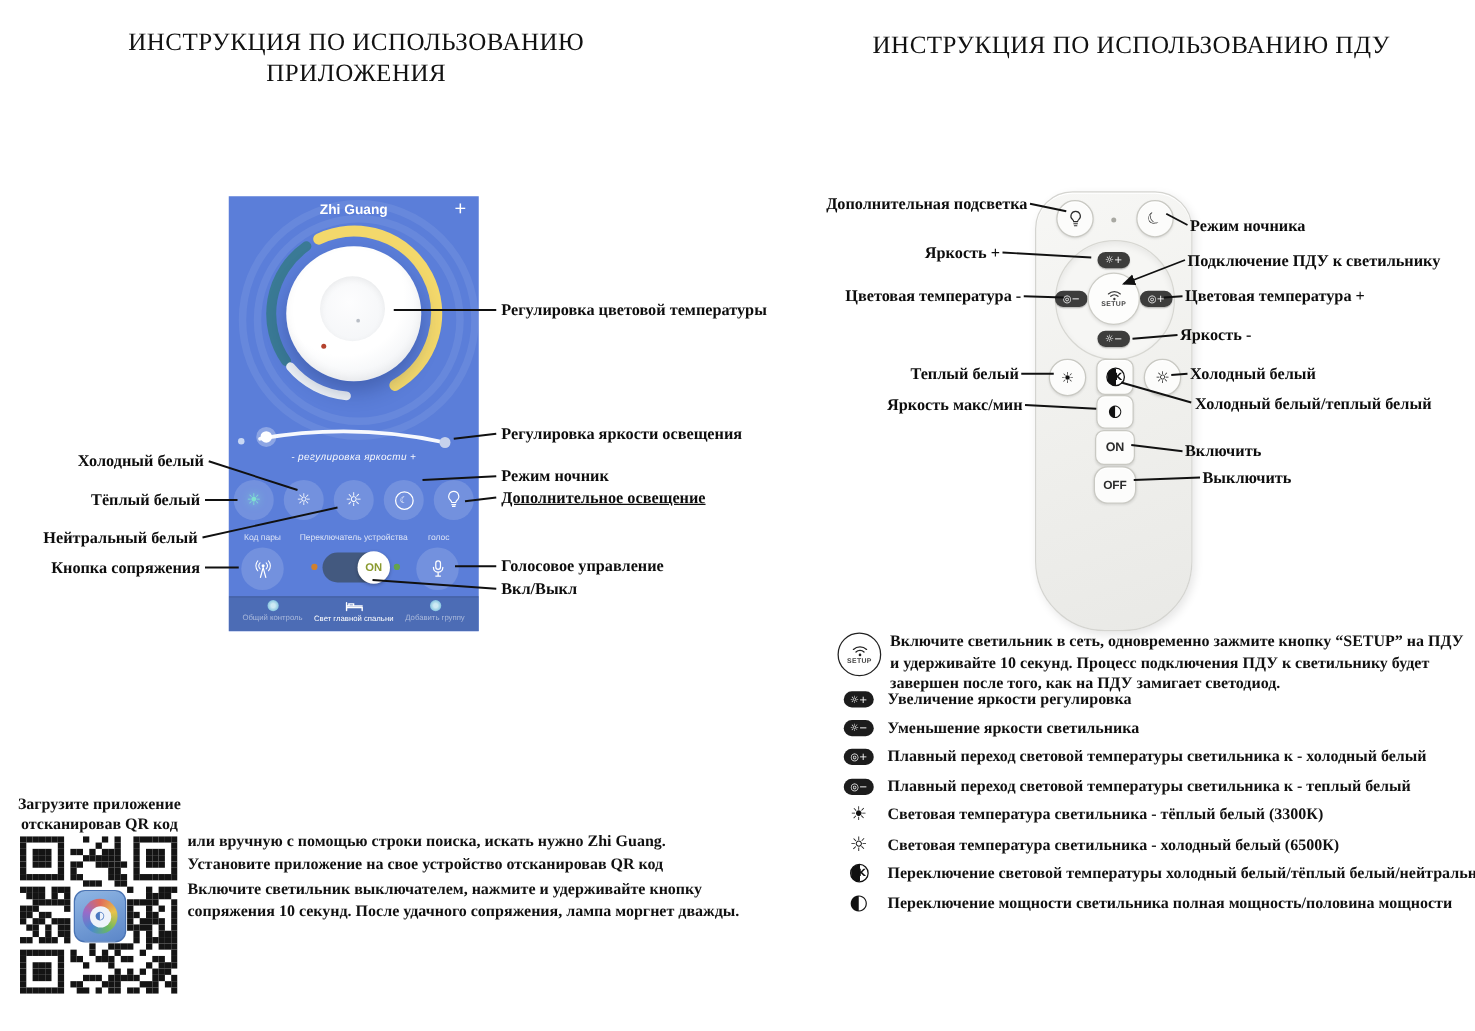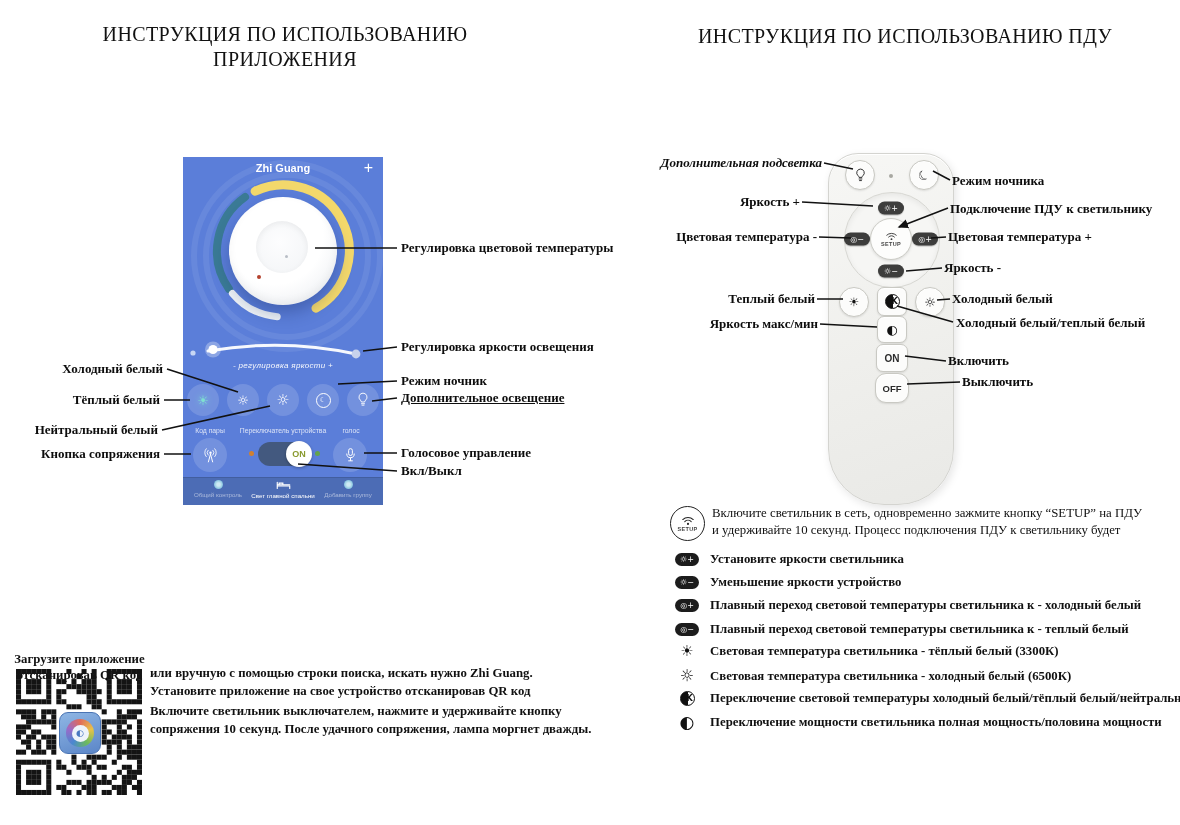--- a/index.html
+++ b/index.html
@@ -64,21 +64,21 @@
         transform:translate(-50%,-50%);display:flex;flex-direction:column;align-items:center;justify-content:center;
         box-shadow:0 1px 3px rgba(0,0,0,.12);}
   #setupBtn .st, .noteIcon .st{font:700 5.5px "Liberation Sans",sans-serif;color:#444;letter-spacing:.3px;}
   .kicon{width:15px;height:15px;border:1.6px solid #101010;border-radius:50%;
          background:linear-gradient(90deg,#101010 52%,#ffffff 52%);
          display:inline-flex;align-items:center;justify-content:center;box-sizing:border-box;}
   .kicon b{font:700 8px "DejaVu Sans",sans-serif;color:#101010;margin-left:5px;}
   
   .noteIcon{position:absolute;width:33px;height:33px;border:1.5px solid #222;border-radius:50%;background:#fff;
         display:flex;flex-direction:column;align-items:center;justify-content:center;}
-  .note{position:absolute;font-weight:400;font-size:12.8px;line-height:1.3;white-space:nowrap;}
+  .note{position:absolute;font-weight:700;font-size:12.8px;line-height:1.3;white-space:nowrap;}
   .leg{position:absolute;display:flex;align-items:center;}
   .leg .ic{width:30px;display:flex;justify-content:center;}
   .leg .tx{font-weight:700;font-size:12.8px;white-space:nowrap;margin-left:8px;}
   .lpill{width:24px;height:13px;border-radius:7px;background:#1c1c1c;display:flex;align-items:center;justify-content:center;}
   .lpill .g{font-size:8px;}
   .dg{font-family:"DejaVu Sans",sans-serif;color:#111;line-height:1;}
   
   #qrcap{font-weight:700;font-size:12.8px;text-align:center;line-height:1.25;}
   #qr{width:126px;height:126px;}
   #qrlogo{position:absolute;width:40px;height:40px;border-radius:9px;left:43px;top:43px;
@@ -257,21 +257,21 @@
       <span class="dg" style="font-size:13px;">◐</span>
     </div>
     <div class="rbtn" style="left:47px;top:190px;width:30px;height:26px;border-radius:7px;font:700 10px 'Liberation Sans',sans-serif;">
       <span>ON</span>
     </div>
     <div class="rbtn" style="left:46px;top:219px;width:32px;height:28px;border-radius:11px;font:700 9.5px 'Liberation Sans',sans-serif;">
       <span>OFF</span>
     </div>
   </div>
 
-  <div class="co co-l" style="left:822px;top:163px;font-style:italic;">Дополнительная подсветка</div>
+  <div class="co co-l" style="left:822px;top:163px;">Дополнительная подсветка</div>
   <div class="co co-l" style="left:800px;top:202px;">Яркость +</div>
   <div class="co co-l" style="left:817px;top:237px;">Цветовая температура -</div>
   <div class="co co-l" style="left:815px;top:299px;">Теплый белый</div>
   <div class="co co-l" style="left:818px;top:324px;">Яркость макс/мин</div>
   <div class="co co-r" style="left:952px;top:181px;">Режим ночника</div>
   <div class="co co-r" style="left:950px;top:209px;">Подключение ПДУ к светильнику</div>
   <div class="co co-r" style="left:948px;top:237px;">Цветовая температура +</div>
   <div class="co co-r" style="left:944px;top:268px;">Яркость -</div>
   <div class="co co-r" style="left:952px;top:299px;">Холодный белый</div>
   <div class="co co-r" style="left:956px;top:323px;">Холодный белый/теплый белый</div>
@@ -314,37 +314,38 @@
   <div class="noteIcon" style="left:670px;top:506px;">
     <svg width="14" height="10" viewBox="0 0 24 17">
       <path d="M3 6a13 13 0 0 1 18 0M6.5 9.5a8 8 0 0 1 11 0" stroke="#222" stroke-width="1.8" fill="none" stroke-linecap="round"></path>
       <circle cx="12" cy="13.5" r="1.8" fill="#222"></circle>
     </svg>
     <span class="st">SETUP</span>
   </div>
   <div class="note" style="left:712px;top:505px;">
     <div>Включите светильник в сеть, одновременно зажмите кнопку “SETUP” на ПДУ</div>
     <div>и удерживайте 10 секунд. Процесс подключения ПДУ к светильнику будет</div>
+    <div>завершен после того, как на ПДУ замигает светодиод.</div>
   </div>
 
   <div class="leg" style="left:672px;top:552px;">
     <span class="ic">
         <span class="lpill">
           <span class="g">☼+</span>
         </span>
       </span>
-    <span class="tx">Установите яркости светильника</span>
+    <span class="tx">Увеличение яркости регулировка</span>
   </div>
   <div class="leg" style="left:672px;top:575px;">
     <span class="ic">
         <span class="lpill">
           <span class="g">☼−</span>
         </span>
       </span>
-    <span class="tx">Уменьшение яркости устройство</span>
+    <span class="tx">Уменьшение яркости светильника</span>
   </div>
   <div class="leg" style="left:672px;top:598px;">
     <span class="ic">
         <span class="lpill" style="border-radius:8px;">
           <span class="g">◎+</span>
         </span>
       </span>
     <span class="tx">Плавный переход световой температуры светильника к - холодный белый</span>
   </div>
   <div class="leg" style="left:672px;top:622px;">
@@ -375,21 +376,21 @@
       </span>
     <span class="tx">Переключение световой температуры холодный белый/тёплый белый/нейтральный белый</span>
   </div>
   <div class="leg" style="left:672px;top:714px;">
     <span class="ic">
         <span class="dg" style="font-size:17px;">◐</span>
       </span>
     <span class="tx">Переключение мощности светильника полная мощность/половина мощности</span>
   </div>
 
-  <div id="qrcap" class="abs" style="left:12px;top:636px;width:135px;margin-top:16px;">
+  <div id="qrcap" class="abs" style="left:12px;top:636px;width:135px;">
     <div>Загрузите приложение</div>
     <div>отсканировав QR код</div>
   </div>
   <div id="qr" class="abs" style="left:16px;top:669px;">
     <div id="qrmods"><svg width="126" height="126" viewBox="0 0 125 125" fill="#141414">
           <rect x="50" y="0" width="5" height="5"></rect>
           <rect x="65" y="0" width="5" height="5"></rect>
           <rect x="75" y="0" width="5" height="5"></rect>
           <rect x="60" y="5" width="5" height="5"></rect>
           <rect x="75" y="5" width="5" height="5"></rect>

